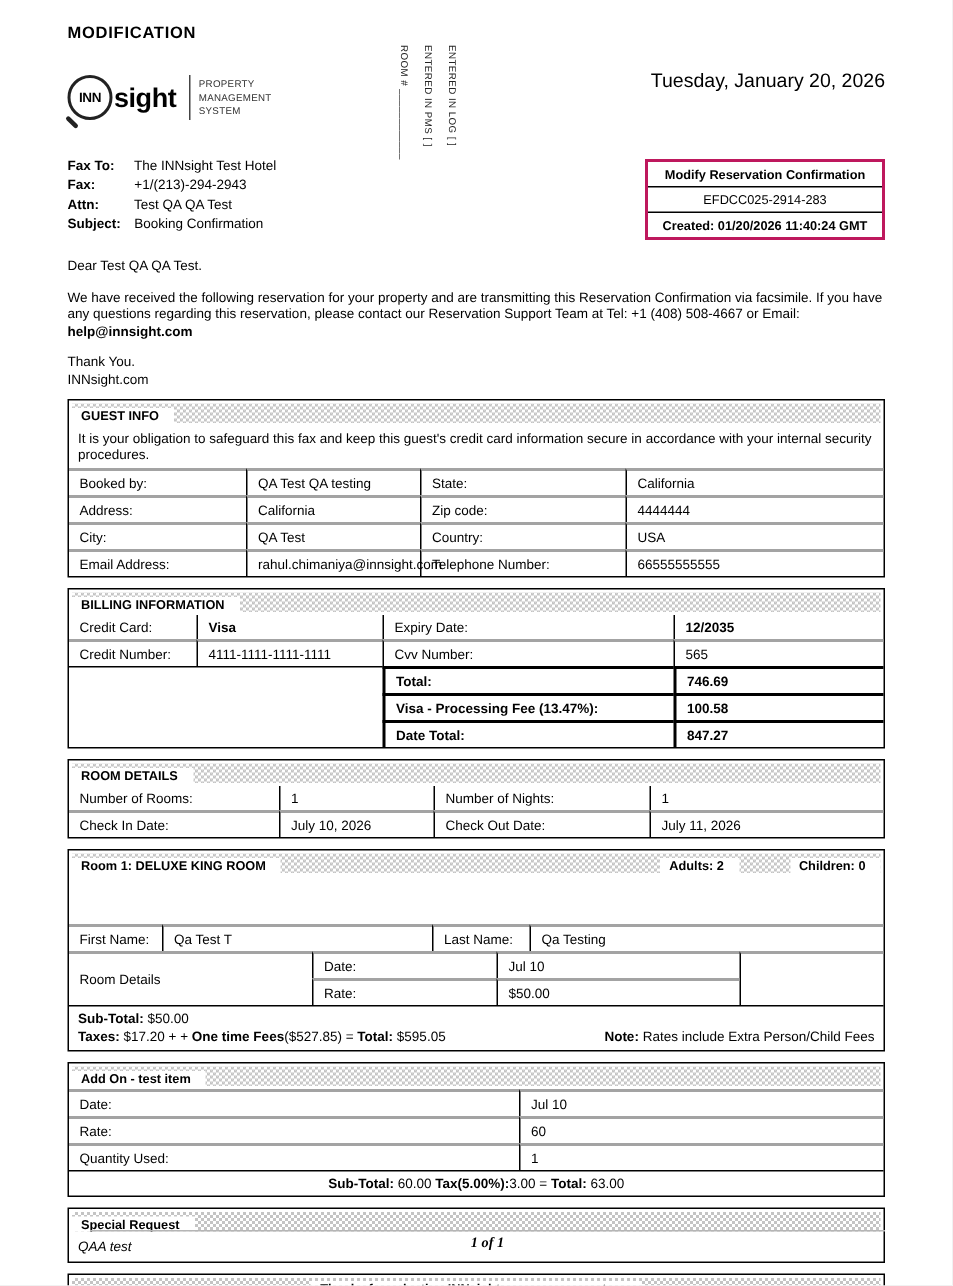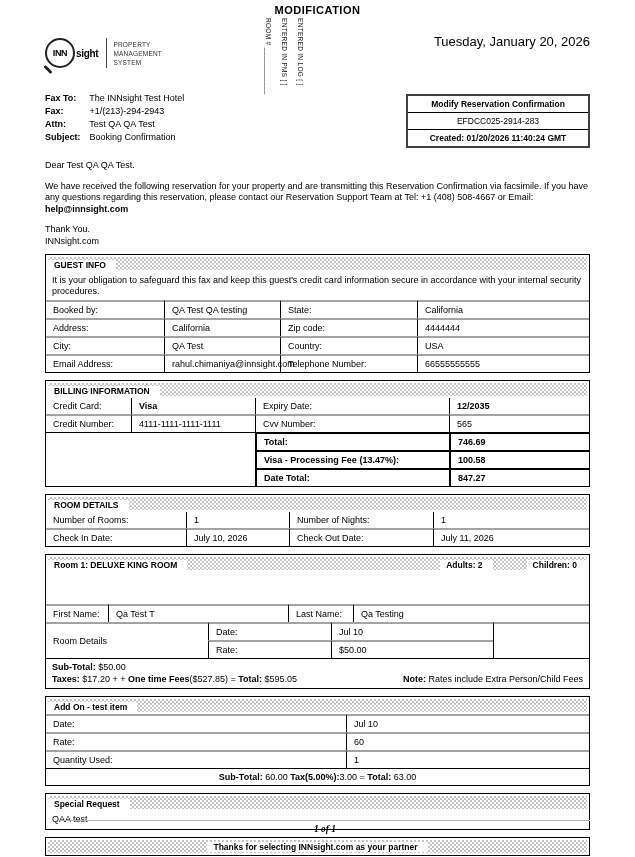--- a/index.html
+++ b/index.html
@@ -3,43 +3,43 @@
 <meta charset="utf-8">
 <style>
   * { margin:0; padding:0; box-sizing:border-box; }
   html,body { background:#e8e8e8; }
   .page {
     width:635px; height:857px; background:#ffffff; margin:0 auto;
     font-family:"Liberation Sans", sans-serif; font-size:9px; color:#000;
     padding:0 45px; overflow:hidden; position:relative;
   }
   .b { font-weight:bold; }
-  .doc-title { text-align:center; padding-top:4px; font-size:11px; letter-spacing:.5px; }
+  .doc-title { text-align:left; padding-top:16px; font-size:11px; letter-spacing:.5px; }
 
   
   .header { position:relative; height:72px; margin-top:2px; }
   .logo { position:absolute; left:0; top:20px; display:flex; align-items:center; }
   .lens { position:relative; width:30px; height:30px; border:2.5px solid #222; border-radius:50%;
           display:flex; align-items:center; justify-content:center; }
   .lens-text { font-weight:bold; font-size:9px; letter-spacing:-.3px; }
   .lens-handle { position:absolute; left:-4px; bottom:-5px; width:10px; height:3px; background:#222;
           transform:rotate(45deg); border-radius:2px; }
-  .sight { font-size:10px; margin-left:1px; letter-spacing:-.3px; }
+  .sight { font-size:18px; margin-left:1px; letter-spacing:-.3px; }
   .logo-div { width:1px; height:30px; background:#444; margin:0 6px 0 8px; }
   .tagline { font-size:6.5px; color:#333; line-height:9px; letter-spacing:.2px; }
   .vlabels { position:absolute; left:0; top:0; }
   .vl { position:absolute; top:0; transform:rotate(90deg); transform-origin:0 0;
         white-space:nowrap; font-size:6.5px; color:#222; letter-spacing:.3px; }
   .hdr-date { position:absolute; right:0; top:16px; font-size:13px; }
 
   
   .fax-row { display:flex; justify-content:space-between; align-items:flex-start; margin-top:2px;gap:43px; }
   .fax-line { line-height:13px; }
   .fax-lbl { display:inline-block; width:42px; }
-  .conf-box { width:184px; border:2px solid #404040; margin-top:2px; }
+  .conf-box { width:160px; border:2px solid #be185d; margin-top:2px; }
   .conf-row { text-align:center; padding:3px 2px; font-size:8.5px; }
   .conf-row + .conf-row { border-top:1px solid #000; }
 
   
   .letter { margin-top:12px; }
   .letter p { line-height:11.5px; margin-bottom:9px; }
 
   
   .box { border:1.5px solid #000; margin-top:7px; }
   .sec-hdr { margin:2px; height:13px; position:relative; display:flex; align-items:flex-end; }
@@ -253,21 +253,21 @@
       <div class="cell first-col">Quantity Used:</div>
       <div class="cell">1</div>
     </div>
     <div class="addon-total"><span class="b">Sub-Total:</span><span> 60.00 </span><span class="b">Tax(5.00%):</span><span>3.00 = </span><span class="b">Total:</span><span> 63.00</span></div>
   </section>
 
   <section class="box">
     <div class="sec-hdr hatch">
       <span class="hdr-label">Special Request</span>
     </div>
-    <div class="note-row" style="min-height:18px;">QAA test</div>
+    <div class="note-row" style="min-height:18px;font-style:italic;">QAA test</div>
   </section>
 
   <div class="banner">
     <div class="banner-inner hatch">
       <span class="hdr-label">Thanks for selecting INNsight.com as your partner</span>
     </div>
   </div>
 
   <div class="footer">
     <div class="footer-line"></div>

